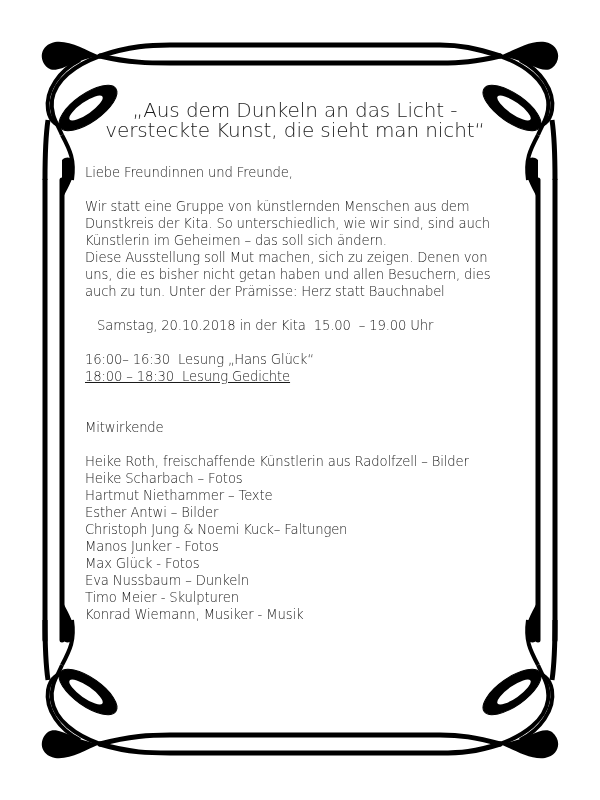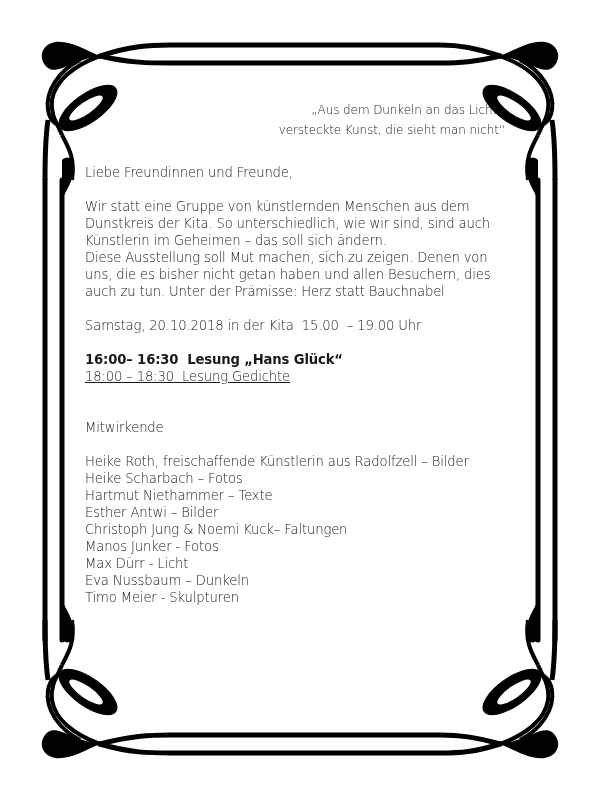--- a/index.html
+++ b/index.html
@@ -27,22 +27,22 @@
     position: absolute;
     left: 85px;
     top: 100px;
     width: 440px;
     font-size: 13.2px;
     line-height: 17px;
     letter-spacing: -0.15px;
     font-weight: 300;
   }
   .title {
-    text-align: right;
-    font-size: 12px;
+    text-align: center;
+    font-size: 20px;
     line-height: 20px;
     margin: 0 0 24px 0;
     padding-right: 20px;
     letter-spacing: -0.1px;
   }
   .title span { display: block; }
   .p { margin: 0; }
   .gap { height: 17px; }
   .gap-lg { height: 34px; }
   .line { display: block; white-space: nowrap; }
@@ -123,36 +123,37 @@
   <div>
     <span class="line">Wir statt eine Gruppe von künstlernden Menschen aus dem</span>
     <span class="line">Dunstkreis der Kita. So unterschiedlich, wie wir sind, sind auch</span>
     <span class="line">Künstlerin im Geheimen – das soll sich ändern.</span>
     <span class="line">Diese Ausstellung soll Mut machen, sich zu zeigen. Denen von</span>
     <span class="line">uns, die es bisher nicht getan haben und allen Besuchern, dies</span>
     <span class="line">auch zu tun. Unter der Prämisse: Herz statt Bauchnabel</span>
   </div>
   <div class="gap"></div>
 
-  <p class="p line" style="white-space:pre;">Samstag, 20.10.2018 in der Kita  15.00  – 19.00 Uhr</p>
+  <p class="p line" style="white-space:pre;margin-left:12px;">Samstag, 20.10.2018 in der Kita  15.00  – 19.00 Uhr</p>
   <div class="gap"></div>
 
   <div>
-    <span class="line" style="white-space:pre;font-weight:bold;">16:00– 16:30  Lesung „Hans Glück“</span>
+    <span class="line" style="white-space:pre;">16:00– 16:30  Lesung „Hans Glück“</span>
     <span class="line" style="white-space:pre;text-decoration:underline;">18:00 – 18:30  Lesung Gedichte</span>
   </div>
   <div class="gap-lg"></div>
 
   <p class="p">Mitwirkende</p>
   <div class="gap"></div>
 
   <div>
     <span class="line">Heike Roth, freischaffende Künstlerin aus Radolfzell – Bilder</span>
     <span class="line">Heike Scharbach – Fotos</span>
     <span class="line">Hartmut Niethammer – Texte</span>
     <span class="line">Esther Antwi – Bilder</span>
     <span class="line">Christoph Jung &amp; Noemi Kuck– Faltungen</span>
     <span class="line">Manos Junker - Fotos</span>
-    <span class="line">Max Dürr - Licht</span>
+    <span class="line">Max Glück - Fotos</span>
     <span class="line">Eva Nussbaum – Dunkeln</span>
     <span class="line">Timo Meier - Skulpturen</span>
+    <span class="line">Konrad Wiemann, Musiker - Musik</span>
   </div>
 </div>
 
 </body></html>

